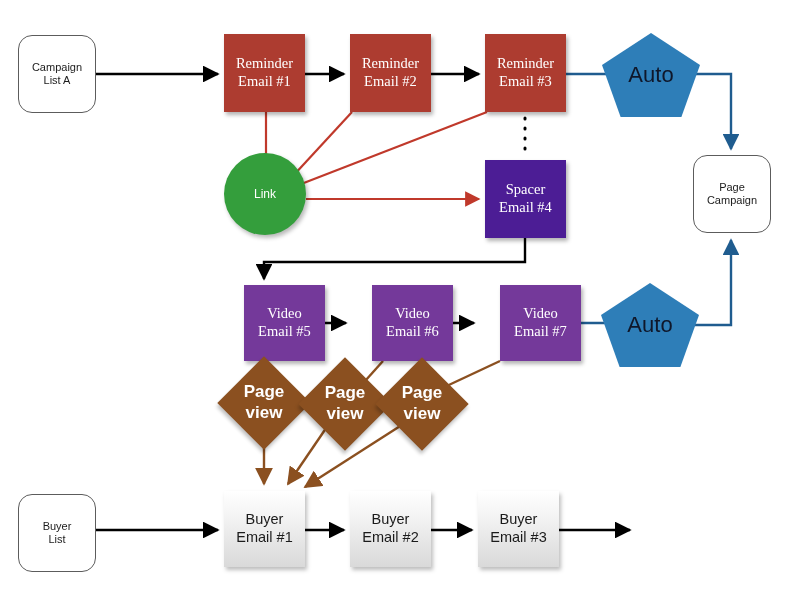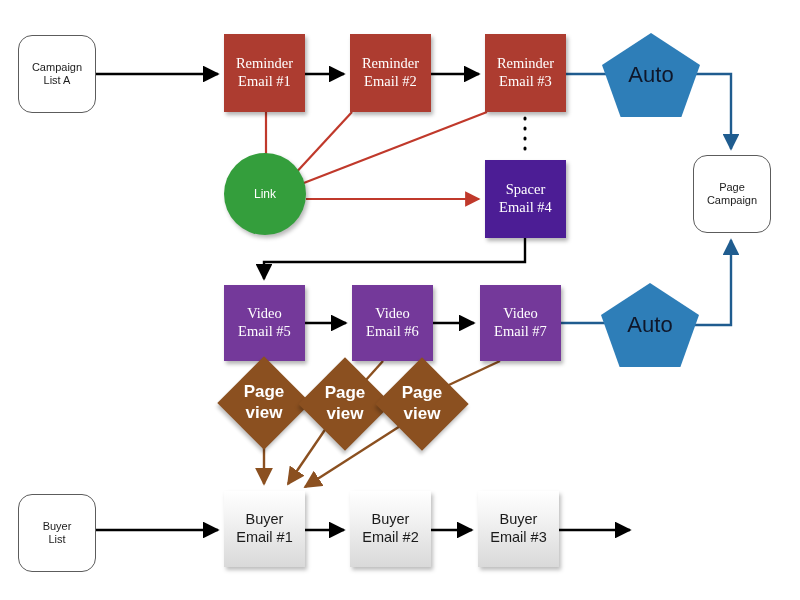--- a/index.html
+++ b/index.html
@@ -51,21 +51,21 @@
 
   
   .rect-node {
     color: #ffffff;
     font-size: 14.5px;
     box-shadow: 2px 3px 4px rgba(0,0,0,0.30);
     font-family: Liberation Serif, serif;
   }
   .rect-red   { background: #ad3c30; }
   .rect-blue  { background: #4c1d95; }
-  .rect-purple{ background: #74399a; }
+  .rect-purple{ background: #74399a; margin-left: 20px; }
 
   
   .rect-gray {
     background: linear-gradient(to bottom, #ffffff 0%, #f4f4f4 32%, #d9d9d9 100%);
     color: #1b1b1b;
     font-size: 14.5px;
     box-shadow: 2px 3px 4px rgba(0,0,0,0.26);
   }
 
   

